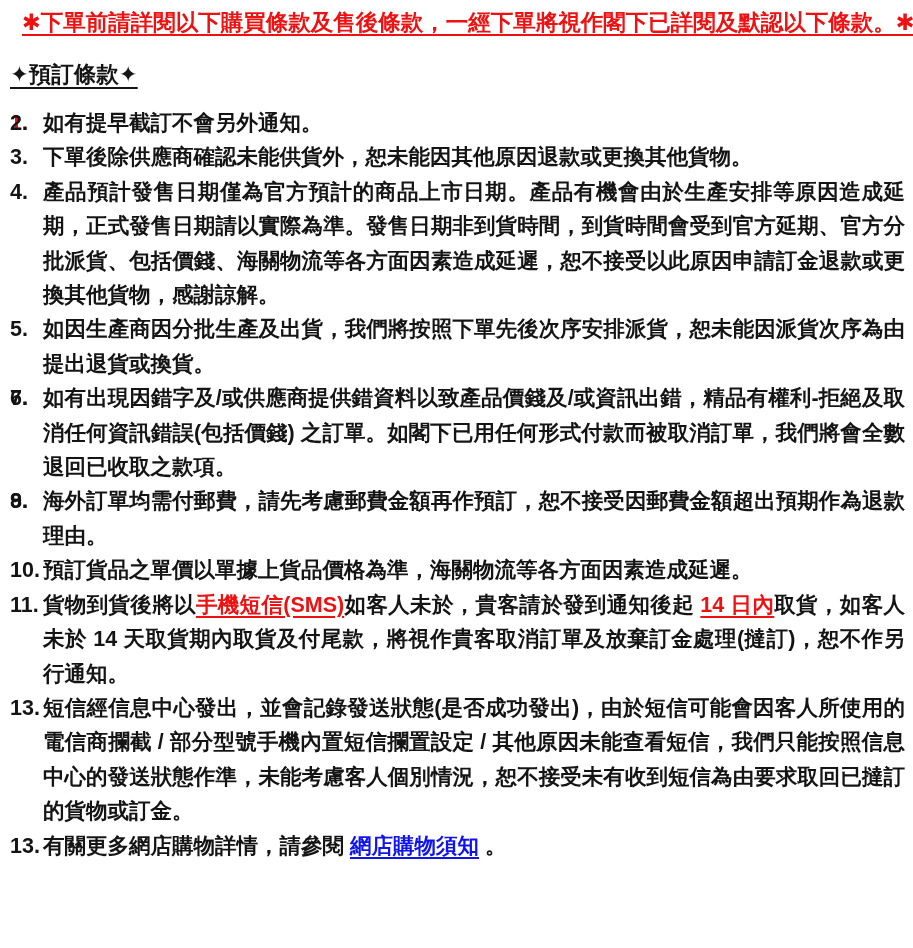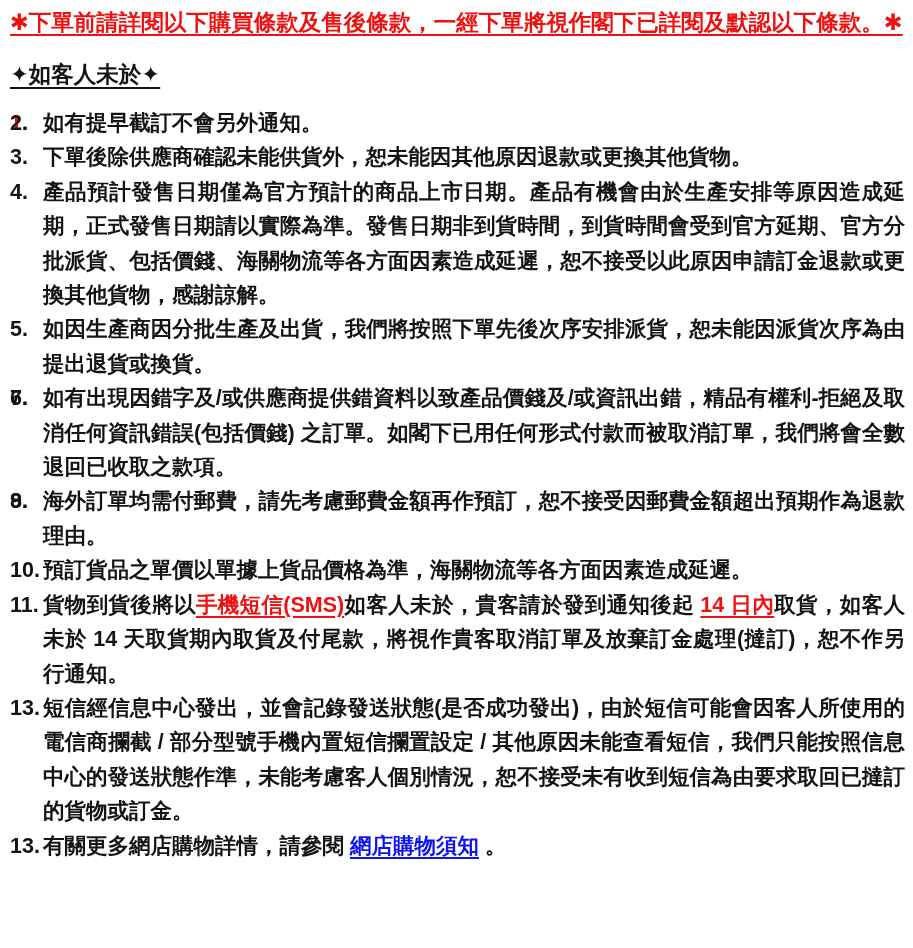--- a/index.html
+++ b/index.html
@@ -12,21 +12,21 @@
     height: 948px;
     overflow: hidden;
     font-family: "Liberation Sans", "DejaVu Sans", sans-serif;
     font-weight: 700;
     color: #141414;
   }
   .doc {
     padding: 7px 8px 0 10px;
   }
   .notice {
-    margin: 0 0 21px 0;
+    margin: 0 0 21px 12px;
     font-size: 22.5px;
     line-height: 31px;
     color: var(--accent-red, #ee1111);
     text-decoration: underline;
     text-underline-offset: 4px;
     white-space: nowrap;
   }
   .section-title {
     margin: 0 0 16px 0;
     font-size: 22.5px;
@@ -69,21 +69,21 @@
     text-underline-offset: 4px;
     cursor: pointer;
   }
 </style>
 </head>
 <body>
 
 <div class="doc">
   <p class="notice">✱下單前請詳閱以下購買條款及售後條款，一經下單將視作閣下已詳閱及默認以下條款。✱</p>
 
-  <h2 class="section-title">✦如客人未於✦</h2>
+  <h2 class="section-title">✦預訂條款✦</h2>
 
   <ol class="terms">
       <li class="red-item"><span class="num">1.</span></li>
       <li><span class="num">2.</span><span>如有提早截訂不會另外通知。</span></li>
       <li><span class="num">3.</span><span>下單後除供應商確認未能供貨外，恕未能因其他原因退款或更換其他貨物。</span></li>
       <li><span class="num">4.</span><span>產品預計發售日期僅為官方預計的商品上市日期。產品有機會由於生產安排等原因造成延期，正式發售日期請以實際為準。發售日期非到貨時間，到貨時間會受到官方延期、官方分批派貨、包括價錢、海關物流等各方面因素造成延遲，恕不接受以此原因申請訂金退款或更換其他貨物，感謝諒解。</span></li>
       <li><span class="num">5.</span><span>如因生產商因分批生產及出貨，我們將按照下單先後次序安排派貨，恕未能因派貨次序為由提出退貨或換貨。</span></li>
       <li><span class="num">6.</span></li>
       <li><span class="num">7.</span><span>如有出現因錯字及/或供應商提供錯資料以致產品價錢及/或資訊出錯，精品有權利-拒絕及取消任何資訊錯誤(包括價錢) 之訂單。如閣下已用任何形式付款而被取消訂單，我們將會全數退回已收取之款項。</span></li>
       <li><span class="num">8.</span></li>

